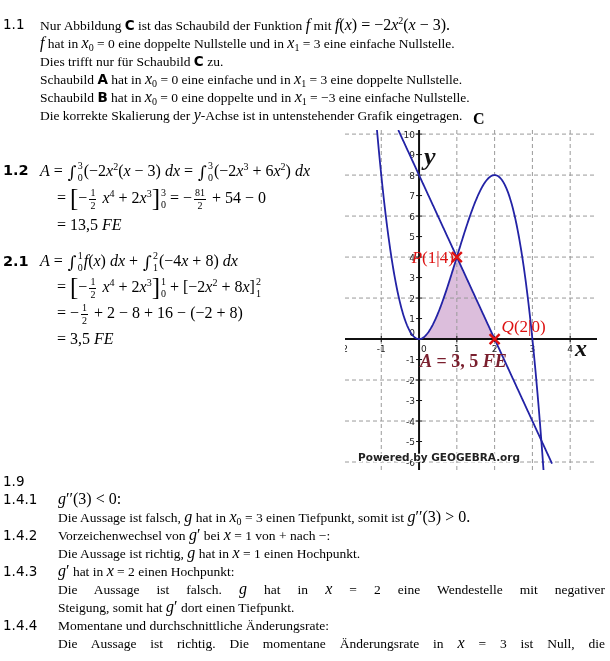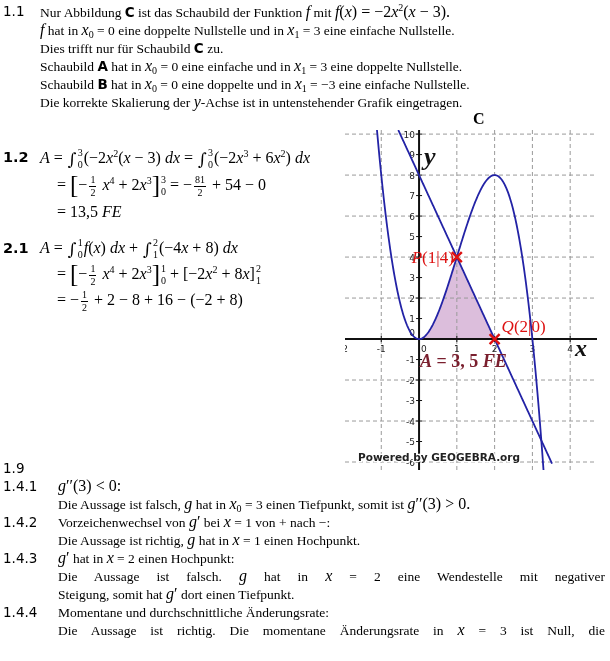--- a/index.html
+++ b/index.html
@@ -1,18 +1,18 @@
 <!DOCTYPE html>
 <html><head>
 <meta charset="utf-8">
 <style>
   html,body{margin:0;padding:0;}
   body{width:610px;height:661px;position:relative;background:#ffffff;color:#000;
        font-family:"DejaVu Sans",sans-serif;font-size:13.5px;overflow:hidden;}
-  .sec{position:absolute;left:0;width:610px;}
+  .sec{position:absolute;left:0;width:610px;margin-top:13px;}
   .lbl{position:absolute;left:3px;top:0;white-space:nowrap;}
   .lines{position:absolute;left:40px;top:0;}
   .line{white-space:nowrap;height:18px;line-height:18px;}
   .line.justify{white-space:normal;text-align:justify;text-align-last:justify;width:547px;}
   .t{font-family:Liberation Serif, serif;}
   .b{font-weight:bold;}
   .m{font-family:"Liberation Serif",serif;font-style:italic;font-size:16px;}
   .r{font-family:"Liberation Serif",serif;font-size:16px;}
   .sup{font-family:"Liberation Serif",serif;font-size:10px;vertical-align:6px;line-height:0;}
   .sub{font-family:"Liberation Serif",serif;font-size:10px;vertical-align:-3px;line-height:0;}
@@ -106,20 +106,21 @@
           <span>1</span>
           <span>0</span>
         </span><span class="r"> + [−2</span><span class="m">x</span><span class="sup">2</span><span class="r"> + 8</span><span class="m">x</span><span class="r">]</span><span class="lims" style="vertical-align: middle;">
           <span>2</span>
           <span>1</span>
         </span></div>
       <div class="line"><span class="r">= −</span><span class="frac">
           <span class="num">1</span>
           <span class="den">2</span>
         </span><span class="r"> + 2 − 8 + 16 − (−2 + 8)</span></div>
+      <div class="line"><span class="r">= 3,5 </span><span class="m">FE</span></div>
     </div>
 </div>
 
 <div id="graph">
   <svg id="graph-svg" width="252" height="340" viewBox="0 0 252 340">
     <g id="g-area">
         <path d="M74.05097451274364,209.0415913200723 L74.05,209.04 L74.81,208.99 L75.56,208.85 L76.32,208.61 L77.07,208.28 L77.83,207.85 L78.58,207.34 L79.34,206.74 L80.10,206.06 L80.85,205.30 L81.61,204.45 L82.36,203.53 L83.12,202.53 L83.87,201.45 L84.63,200.30 L85.39,199.08 L86.14,197.79 L86.90,196.44 L87.65,195.02 L88.41,193.53 L89.16,191.99 L89.92,190.39 L90.67,188.73 L91.43,187.01 L92.19,185.24 L92.94,183.42 L93.70,181.55 L94.45,179.64 L95.21,177.68 L95.96,175.67 L96.72,173.63 L97.48,171.54 L98.23,169.42 L98.99,167.26 L99.74,165.07 L100.50,162.85 L101.25,160.60 L102.01,158.32 L102.76,156.01 L103.52,153.68 L104.28,151.33 L105.03,148.96 L105.79,146.57 L106.54,144.17 L107.30,141.75 L108.05,139.32 L108.81,136.88 L109.57,134.43 L110.32,131.98 L111.08,129.52 L111.83,127.06 L112.59,128.70 L113.34,130.34 L114.10,131.98 L114.85,133.62 L115.61,135.26 L116.37,136.90 L117.12,138.54 L117.88,140.18 L118.63,141.82 L119.39,143.46 L120.14,145.10 L120.90,146.74 L121.66,148.38 L122.41,150.02 L123.17,151.66 L123.92,153.30 L124.68,154.94 L125.43,156.58 L126.19,158.22 L126.94,159.86 L127.70,161.49 L128.46,163.13 L129.21,164.77 L129.97,166.41 L130.72,168.05 L131.48,169.69 L132.23,171.33 L132.99,172.97 L133.75,174.61 L134.50,176.25 L135.26,177.89 L136.01,179.53 L136.77,181.17 L137.52,182.81 L138.28,184.45 L139.03,186.09 L139.79,187.73 L140.55,189.37 L141.30,191.01 L142.06,192.65 L142.81,194.29 L143.57,195.93 L144.32,197.56 L145.08,199.20 L145.84,200.84 L146.59,202.48 L147.35,204.12 L148.10,205.76 L148.86,207.40 L149.61,209.04 L149.61319340329834,209.0415913200723 Z" fill="#dcbedc" stroke="none"></path>
       </g>
     <g id="g-grid">
         <line x1="-1.5112443778110958" x2="-1.5112443778110958" y1="0" y2="340" stroke="#9a9a9a" stroke-width="1" stroke-dasharray="4 3"></line>

